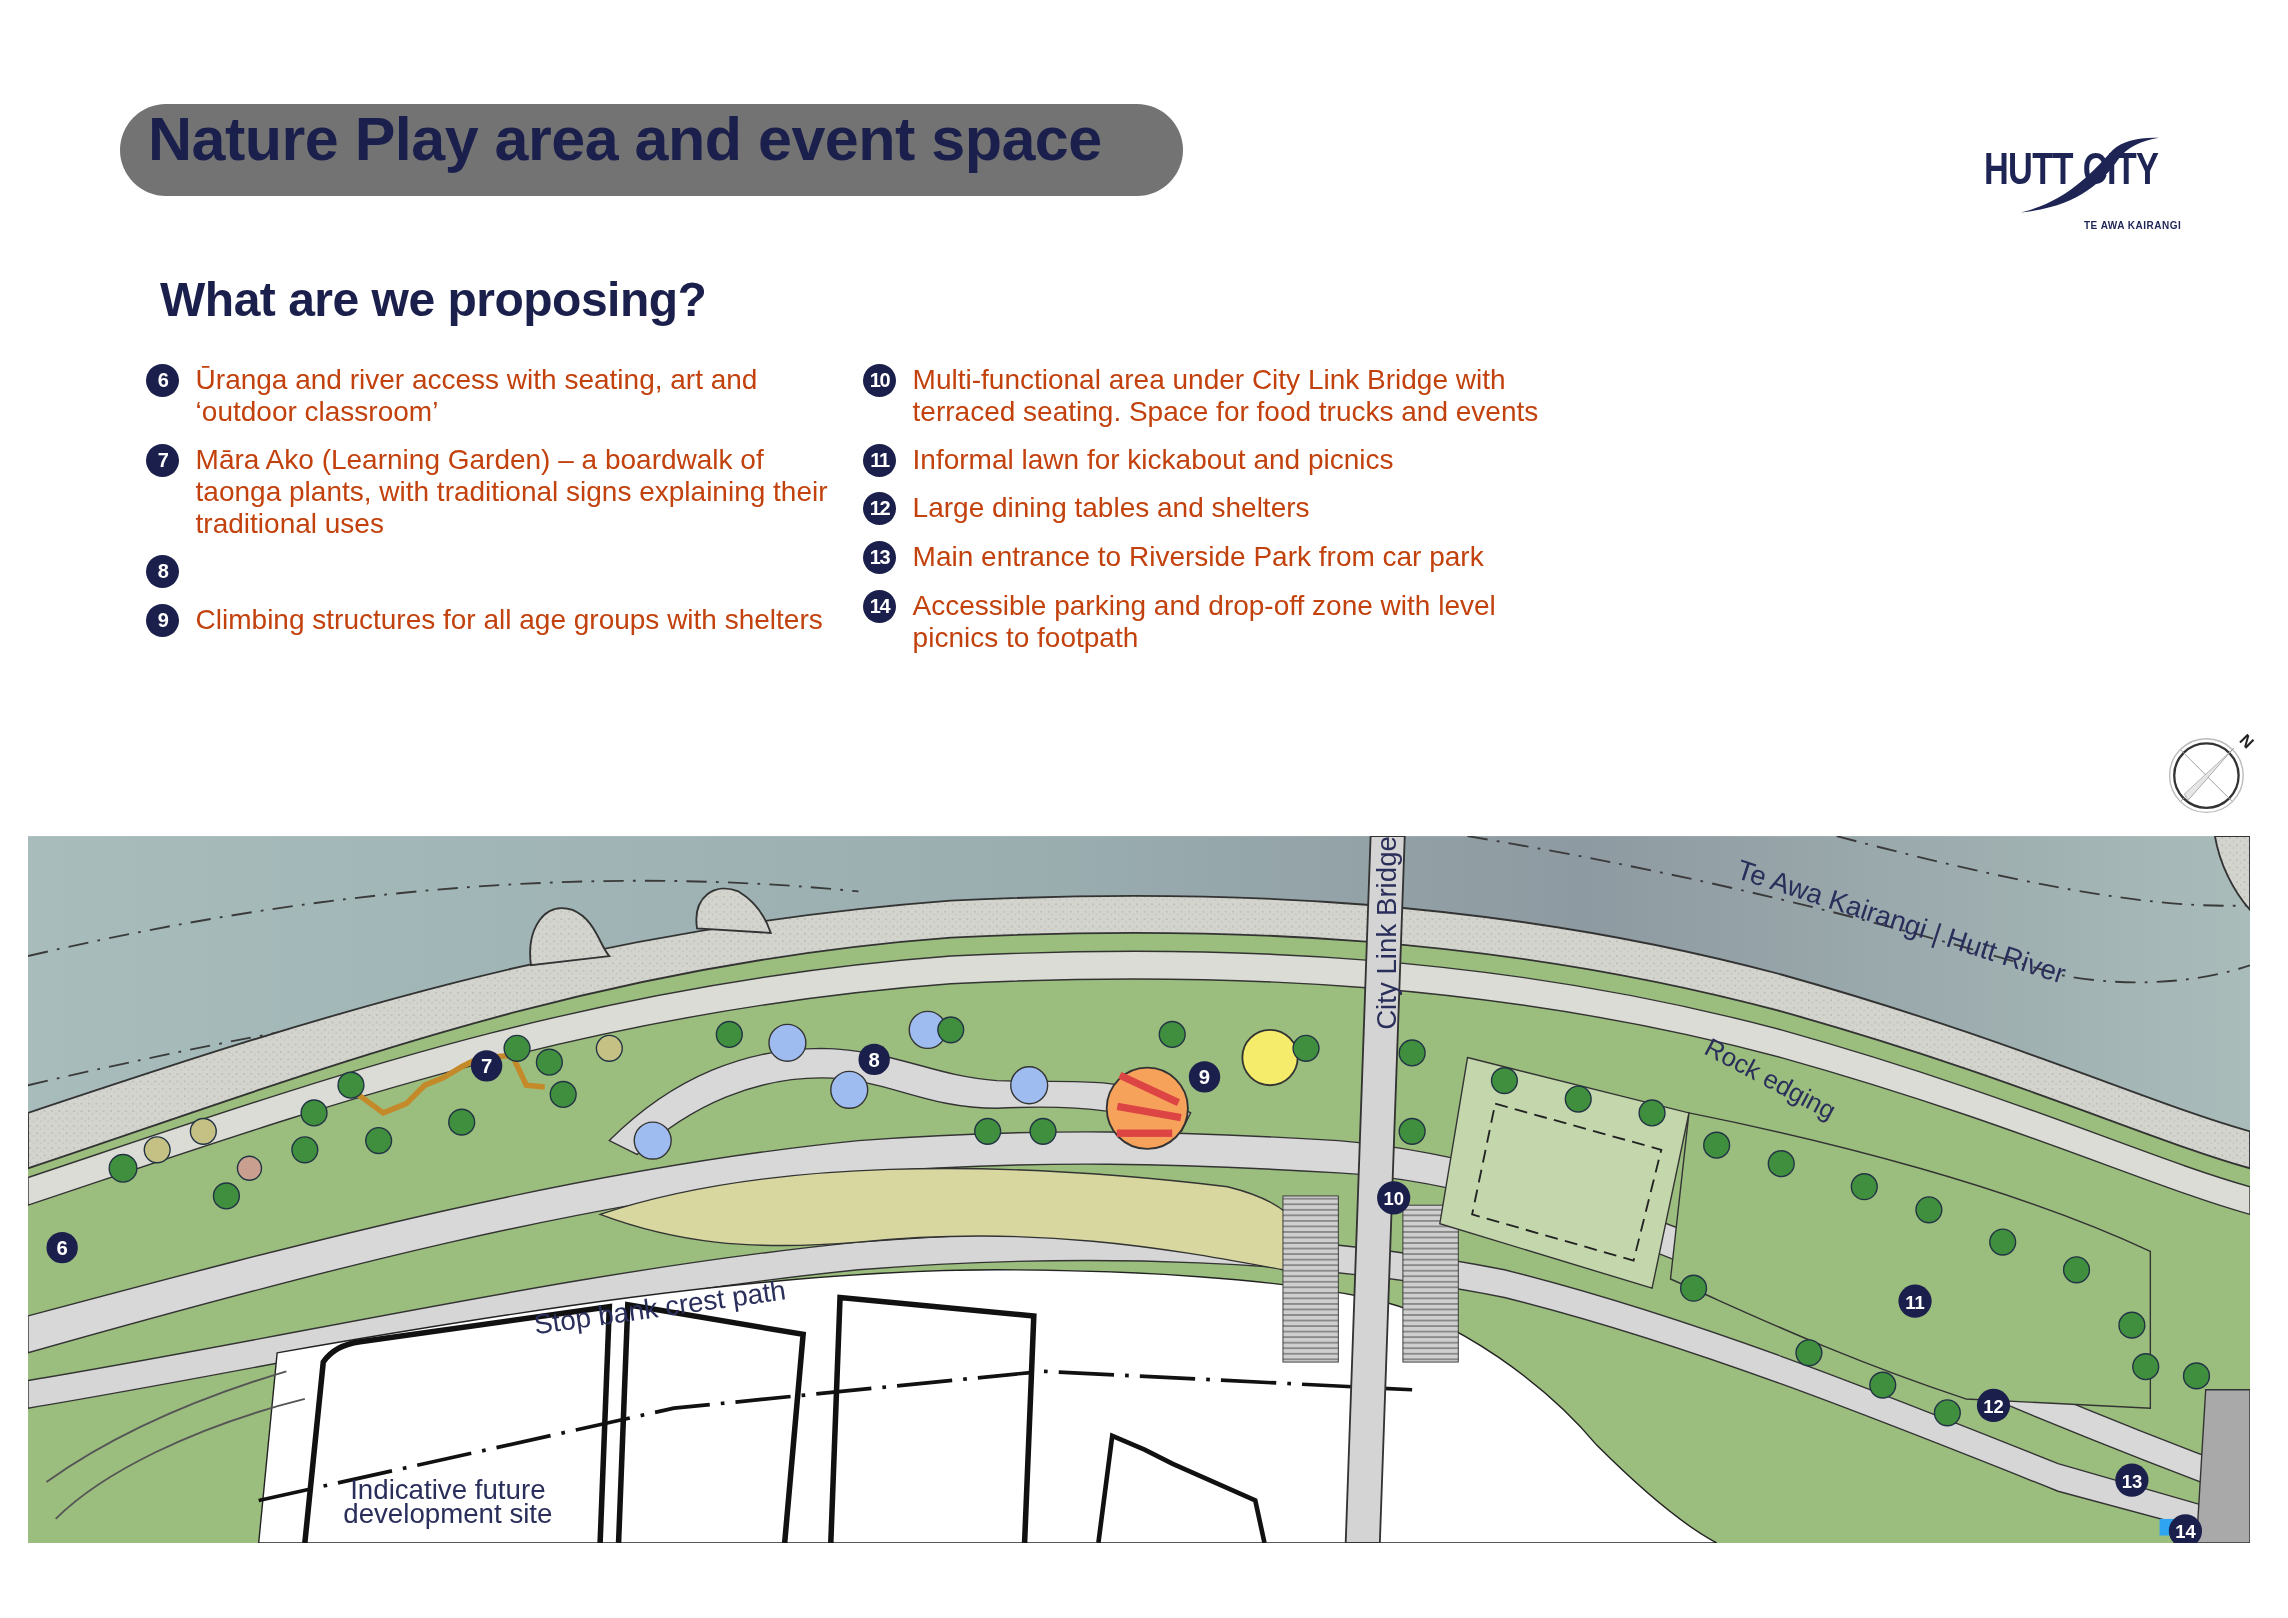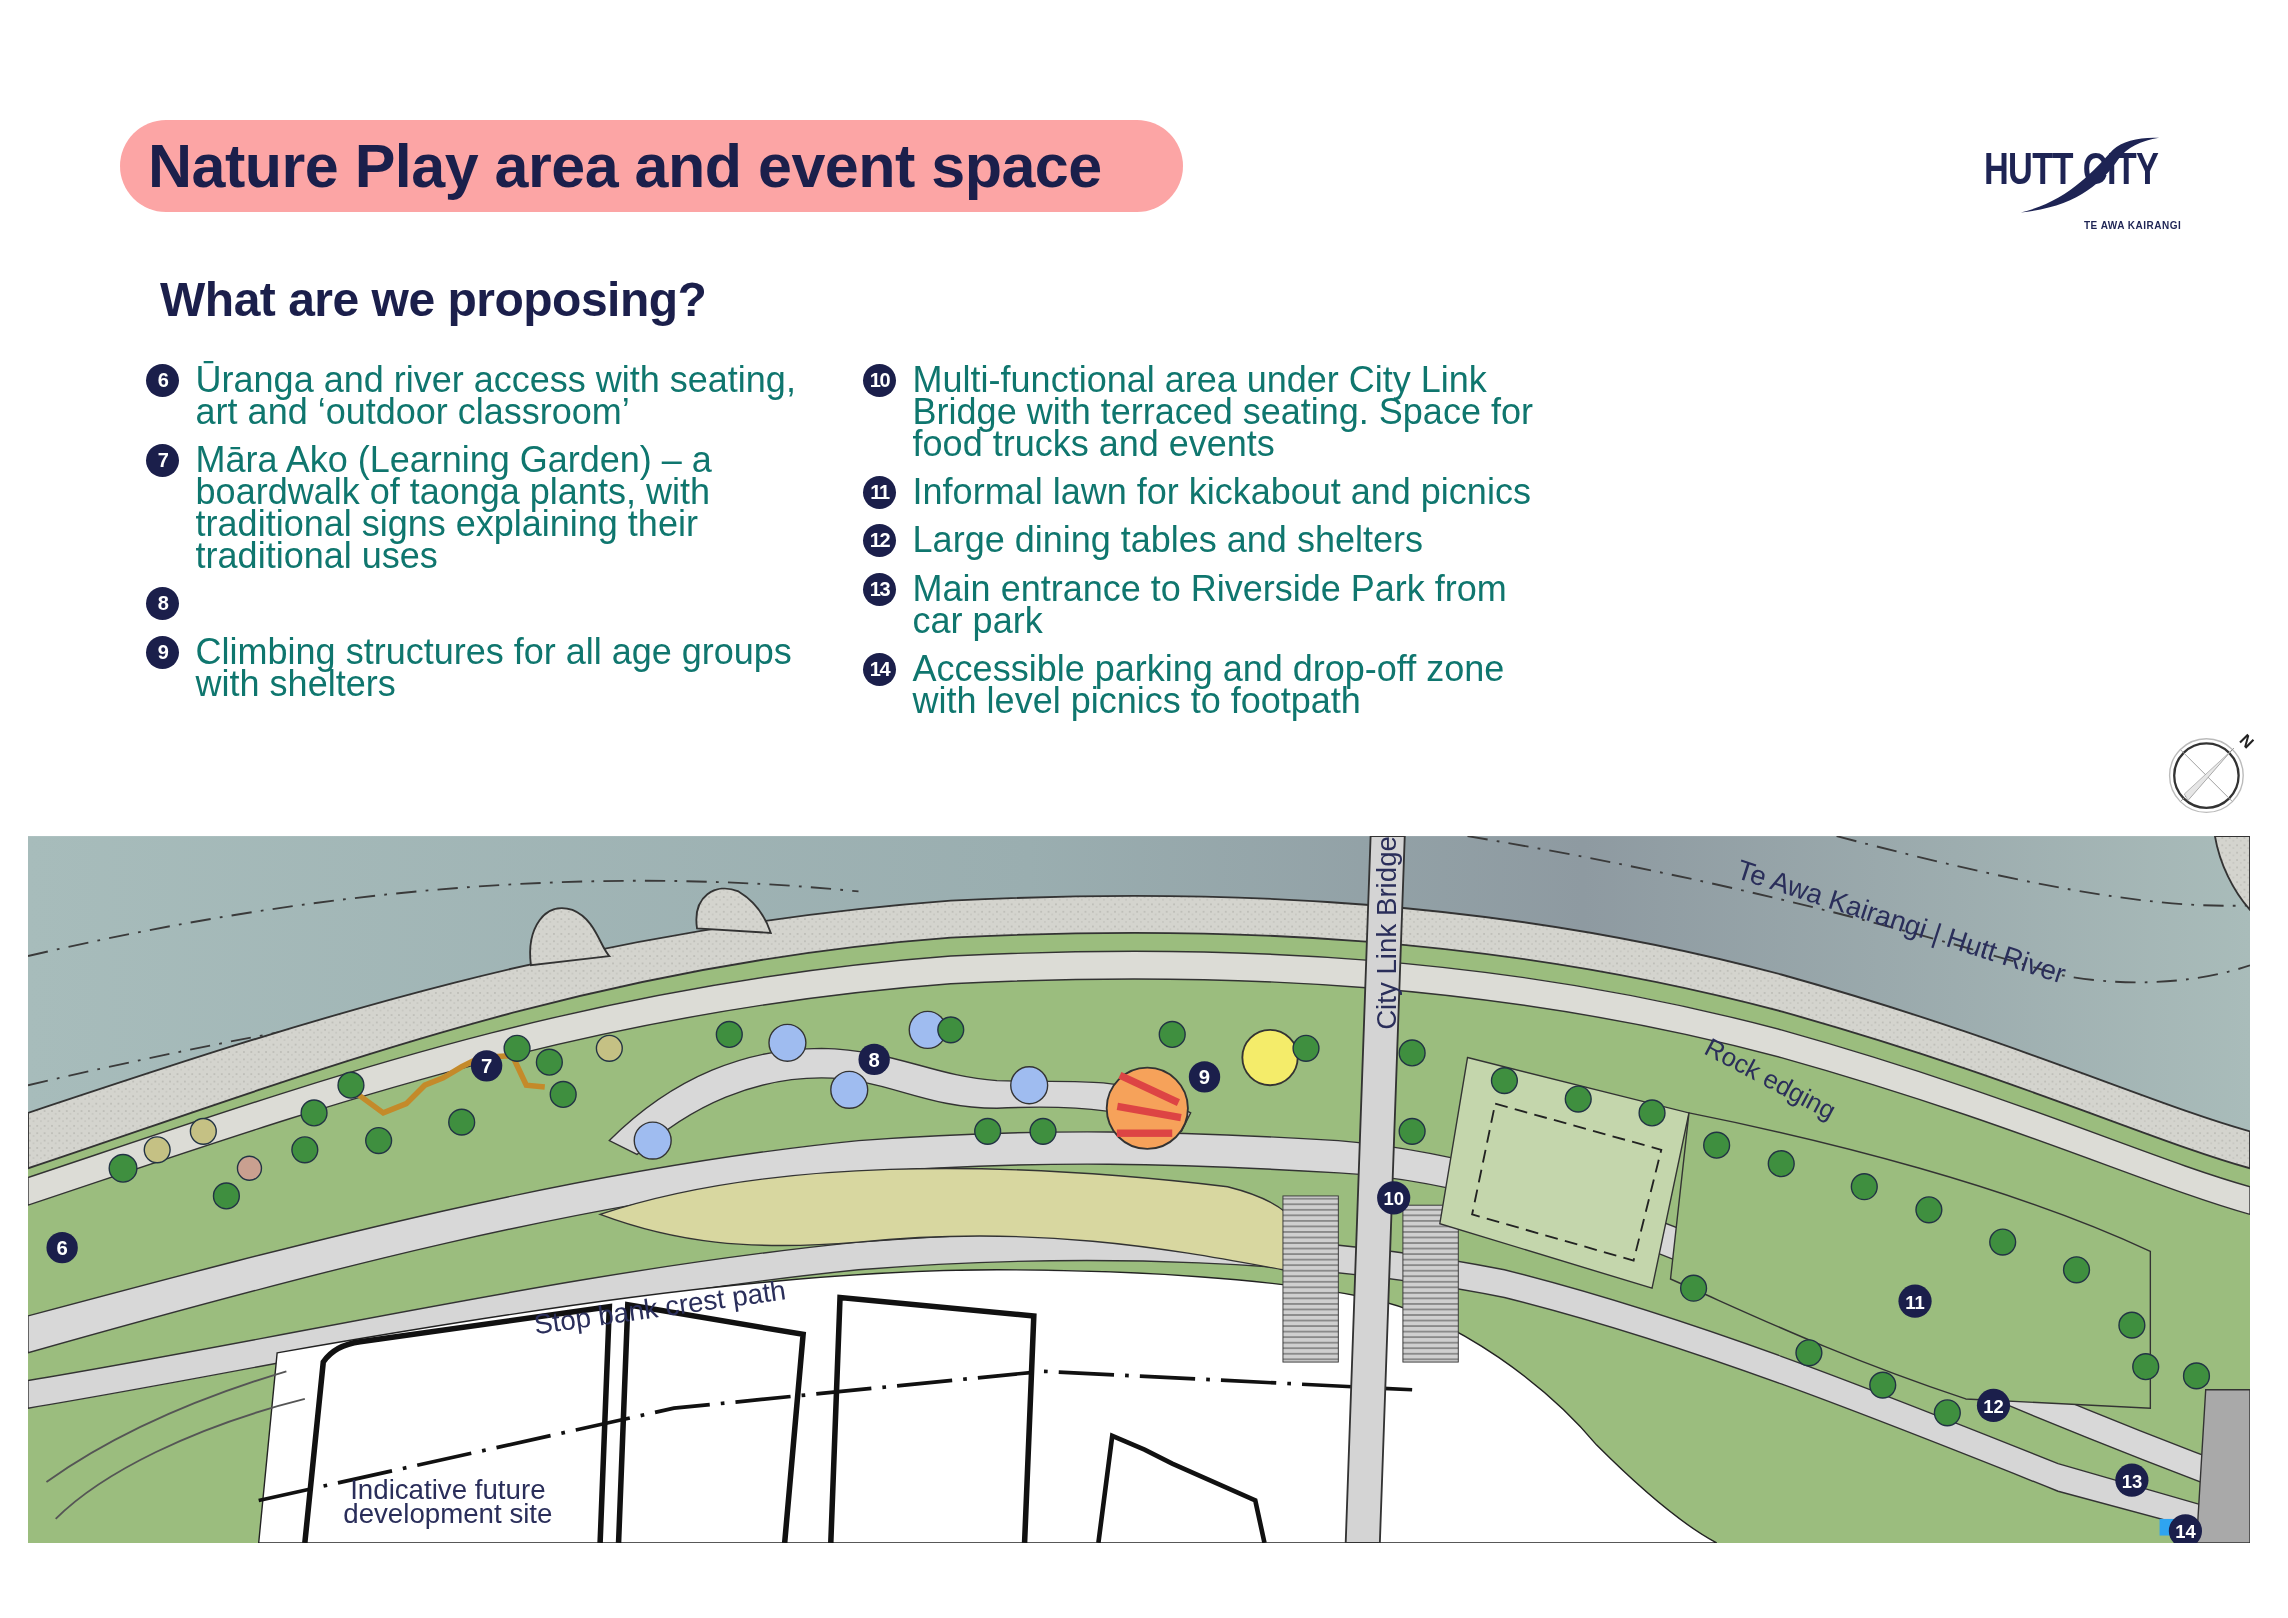--- a/index.html
+++ b/index.html
@@ -1,39 +1,39 @@
 <!DOCTYPE html>
 <html style="font-size:14.8px"><head>
 <meta charset="utf-8">
 <style>
   html, body { margin:0; padding:0; background:#ffffff; }
   body { width:2289px; height:1619px; position:relative; overflow:hidden;
          font-family:"Liberation Sans", "DejaVu Sans", sans-serif; color:#1b1f4b; }
-  .title-pill { position:absolute; left:120px; top:120px; width:1063px; height:92px;
-                background:#fca5a5; border-radius:46px; box-sizing:border-box;
-                display:flex; align-items:center; padding-left:28px; }
+  .title-pill { position:absolute; left:120px; top:104px; width:1063px; height:92px;
+                background:#737373; border-radius:46px; box-sizing:border-box;
+                display:flex; align-items:flex-start; padding-left:28px; }
   .title-pill h1 { margin:0; font-size:61px; font-weight:700; letter-spacing:-0.5px;
                    color:#1b1f4b; white-space:nowrap; }
   .logo { position:absolute; left:1984px; top:135px; width:212px; height:83px; }
   .logo .word { position:absolute; left:0; top:9.2px; font-family:"Liberation Sans", sans-serif;
                 font-weight:700; font-size:44px; letter-spacing:-0.9px; color:#1e2454;
                 transform:scaleX(0.78); transform-origin:left top; white-space:nowrap; }
   .logo .sub { position:absolute; left:100px; top:58px; font-size:10px; font-weight:700;
                color:#1e2454; letter-spacing:0.5px; white-space:nowrap;margin-top:27px; }
   .logo svg { position:absolute; left:0; top:0; }
   h2.subheading { position:absolute; left:148px; top:260px; margin:12px; font-size:48px;
                   font-weight:700; color:#1b1f4b; letter-spacing:-0.5px; white-space:nowrap; }
   .col { position:absolute; top:364px; }
   .col.left { left:146px; width:683px; }
   .col.right { left:863px; width:683px; }
   .item { display:flex; align-items:flex-start; margin-bottom:15.7px; }
   .badge { flex:0 0 auto; width:33px; height:33px; border-radius:50%; background:#1b1f4b;
            color:#ffffff; font-weight:700; font-size:20px; display:flex; align-items:center;
            justify-content:center; margin-top:0px; letter-spacing:-1.4px; }
-  .item-text { margin-left:16.6px; font-size:36px; line-height:32px; color:#0f766e; }
+  .item-text { margin-left:16.6px; font-size:28px; line-height:32px; color:#c2410c; }
   .compass { position:absolute; left:2160px; top:725px; width:102px; height:92px; }
   .map { position:absolute; left:28px; top:836px; width:2222px; height:707px; overflow:hidden; }
   .map svg { display:block; }
   .map-label { font-family:"Liberation Sans", "DejaVu Sans", sans-serif; fill:#2a2e5a; }
   .marker-text { font-family:"Liberation Sans", sans-serif; font-weight:700; fill:#ffffff; }
 </style>
 </head>
 <body>
 
 <div class="title-pill">

